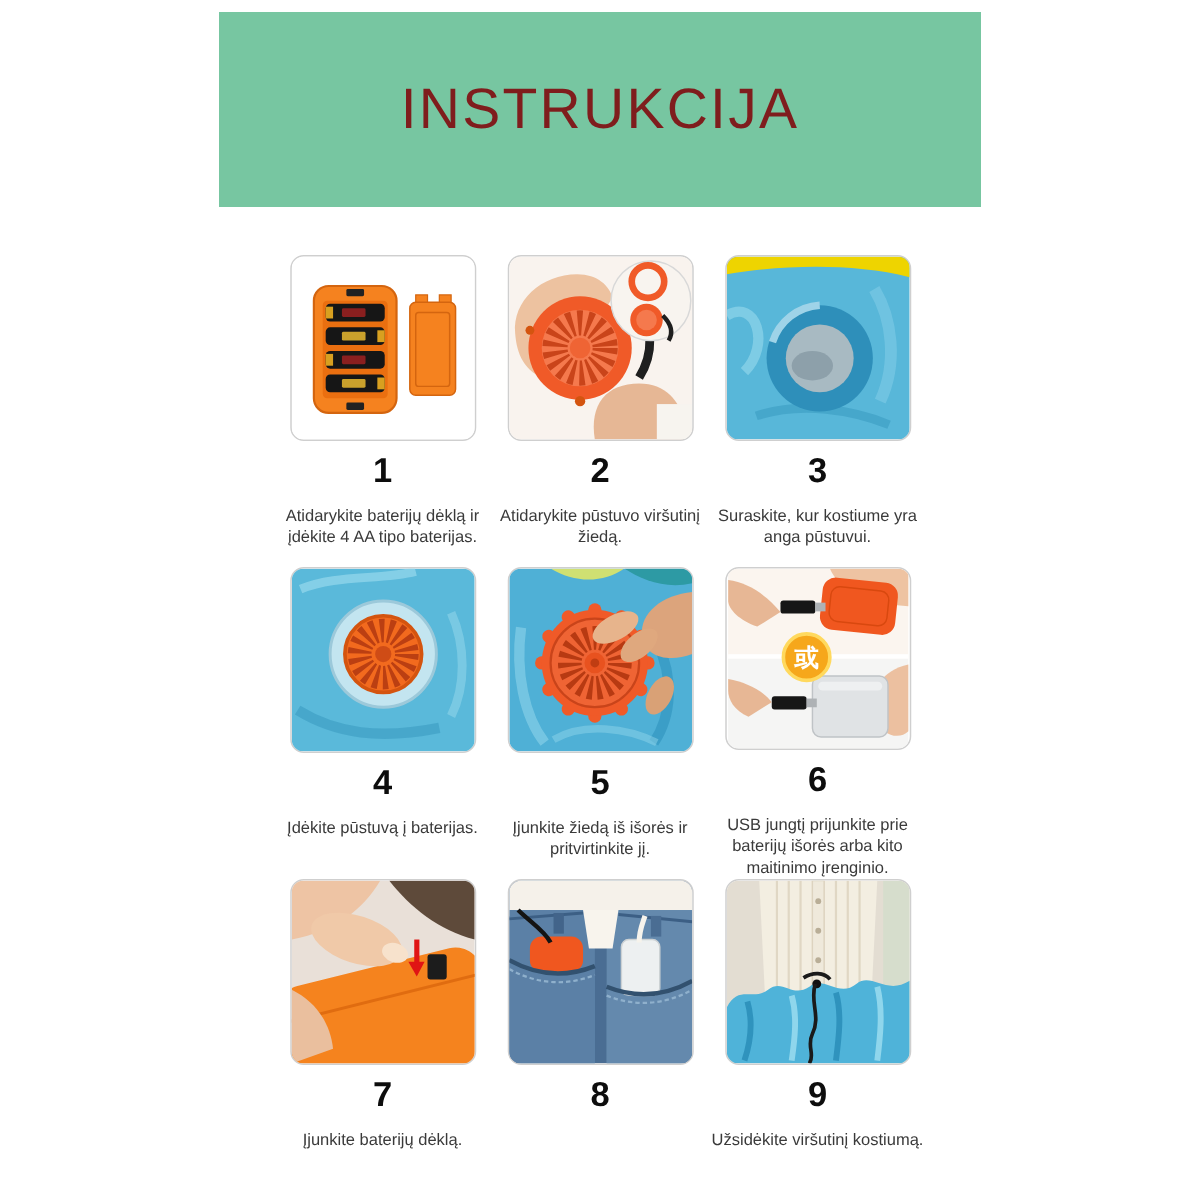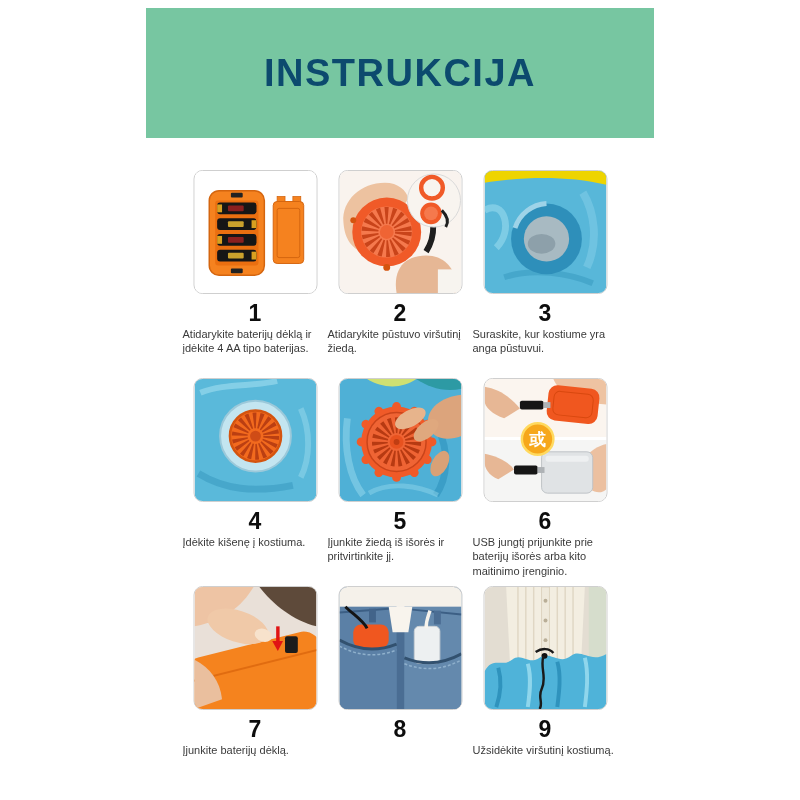--- a/index.html
+++ b/index.html
@@ -1,28 +1,28 @@
 <!DOCTYPE html>
 <html><head>
 <meta charset="utf-8">
 <style>
   html,body{margin:0;padding:0;background:#ffffff;}
   .page{position:relative;width:800px;height:800px;background:#ffffff;overflow:hidden;
         font-family:"Liberation Sans", sans-serif;}
   .banner{position:absolute;left:146px;top:8px;width:508px;height:130px;background:#77c6a1;
           display:flex;align-items:center;justify-content:center;}
-  .banner h1{margin:0;font-size:38px;font-weight:bold;letter-spacing:1.5px;color:#0c4a6e;text-align:right;}
+  .banner h1{margin:0;font-size:38px;font-weight:normal;letter-spacing:1.5px;color:#7f1d1d;text-align:right;}
   .grid{position:absolute;top:170px;left:50%;transform:translateX(-50%);
         display:grid;grid-template-columns:repeat(3,145px);grid-auto-rows:208px;}
   .step{display:flex;flex-direction:column;align-items:center;}
   .photo{width:124px;height:124px;border-radius:9px;overflow:hidden;border:1px solid #cfcfcf;
          box-sizing:border-box;background:#fff;}
   .photo svg{display:block;width:100%;height:100%;}
   .num{font-size:23px;font-weight:bold;color:#0d0d0d;margin-top:8px;line-height:1;}
-  .caption{font-size:11px;line-height:1.3;color:#3a3a3a;margin-top:2px;width:145px;}
+  .caption{font-size:11px;line-height:1.3;color:#3a3a3a;text-align:center;margin-top:12px;width:145px;}
 </style>
 </head>
 <body>
 
 <div class="page">
 
   <div class="banner">
     <h1>INSTRUKCIJA</h1>
   </div>
 
@@ -126,21 +126,21 @@
             <circle cx="62" cy="58" r="36" fill="#c3e5f0"></circle>
             <circle cx="62" cy="58" r="36" fill="none" stroke="#9cc9da" stroke-width="2"></circle>
             <circle cx="62" cy="58" r="26" fill="#f26a1e"></circle>
             <circle cx="62" cy="58" r="16" fill="none" stroke="#bb3f12" stroke-width="16" stroke-dasharray="2.8 2.8"></circle>
             <circle cx="62" cy="58" r="26" fill="none" stroke="#d4540f" stroke-width="2.5"></circle>
             <circle cx="62" cy="58" r="5.5" fill="#cf4c16"></circle>
           </g>
         </svg>
       </div>
       <div class="num">4</div>
-      <div class="caption">Įdėkite kišenę į kostiuma.</div>
+      <div class="caption">Įdėkite pūstuvą į baterijas.</div>
     </div>
 
     <div class="step">
       <div class="photo">
         <svg viewBox="0 0 124 124">
           <rect width="124" height="124" fill="#4fb0d6"></rect>
           <path d="M28,0 C44,10 64,10 78,0 Z" fill="#cfe072"></path>
           <path d="M78,0 L124,0 L124,10 C106,14 90,8 78,0 Z" fill="#2d9aa4"></path>
           <path d="M8,40 C4,70 10,100 24,118" stroke="#8ed4ea" stroke-width="7" fill="none" opacity="0.6"></path>
           <path d="M100,50 C112,74 110,100 98,118" stroke="#2f93bd" stroke-width="7" fill="none" opacity="0.6"></path>

